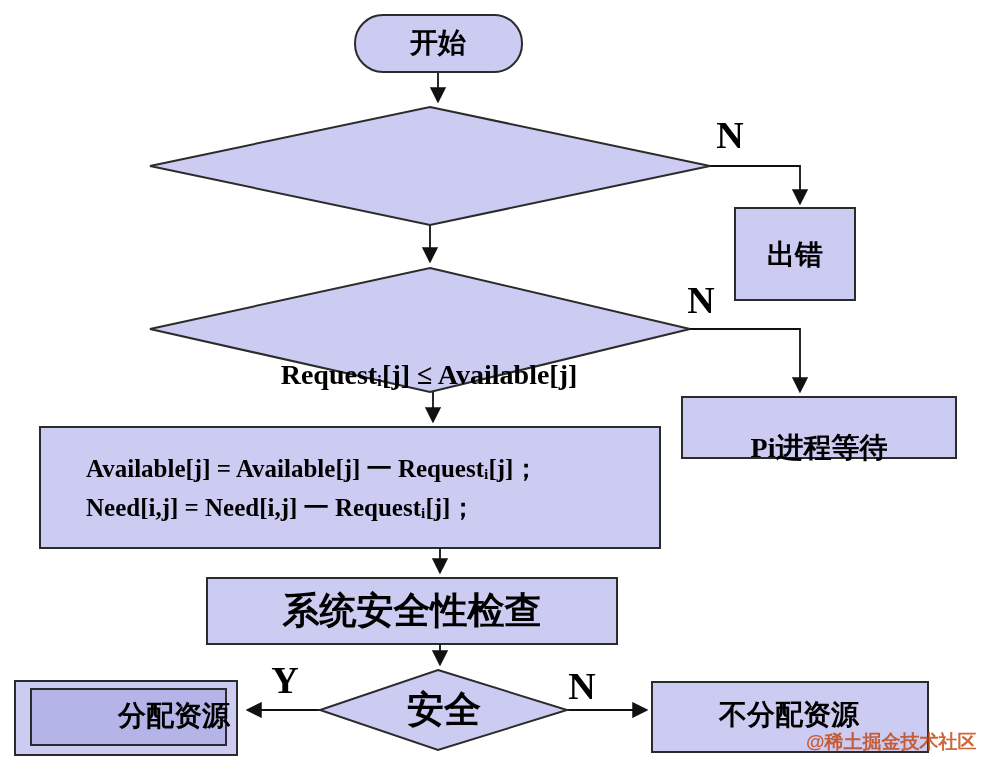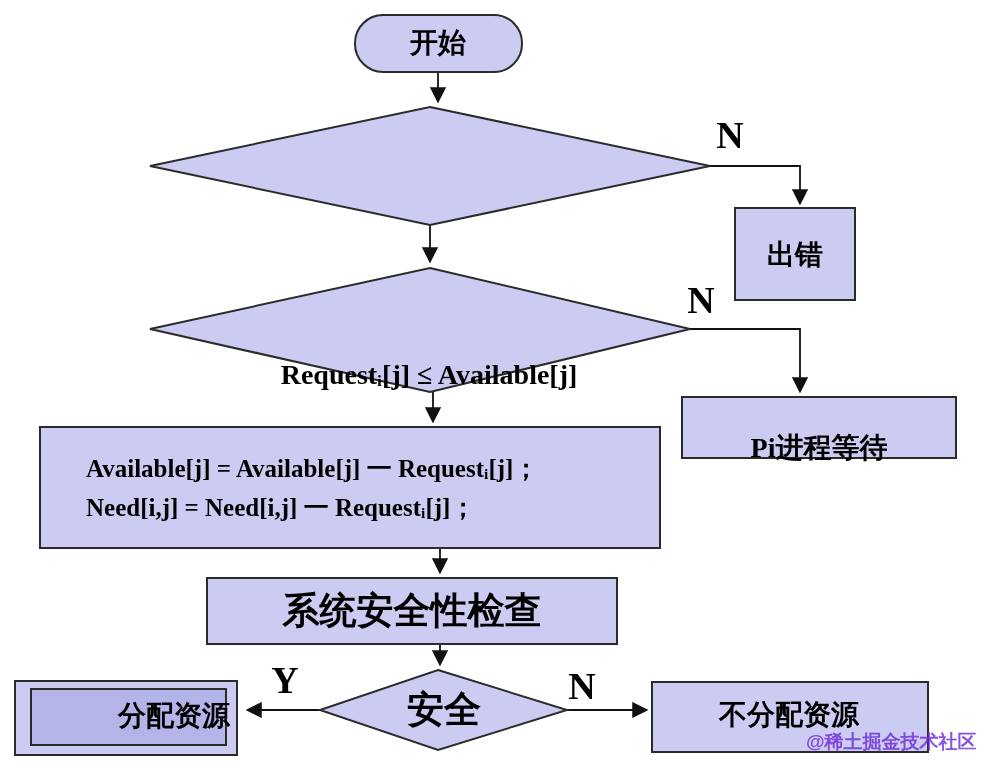--- a/index.html
+++ b/index.html
@@ -43,21 +43,21 @@
     font-weight: bold;
     line-height: 39px;
     white-space: nowrap;
   }
   .watermark {
     position: absolute;
     left: 806px; top: 729px;
     font-family: "Liberation Sans", "DejaVu Sans", sans-serif;
     font-size: 19px;
     font-weight: bold;
-    color: #6d28d9;
+    color: #c2410c;
     opacity: 0.8;
     white-space: nowrap;
     z-index: 5;
   }
 </style>
 </head>
 <body>
 
 <div class="stage">
 

